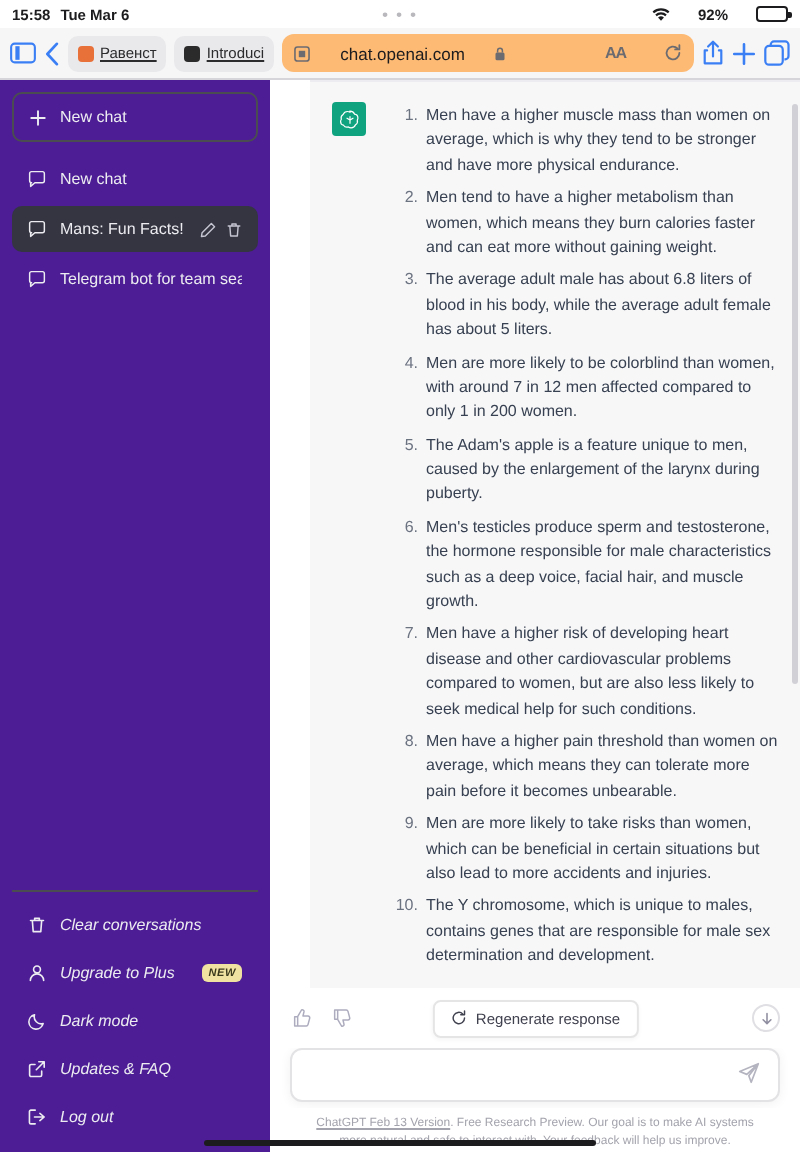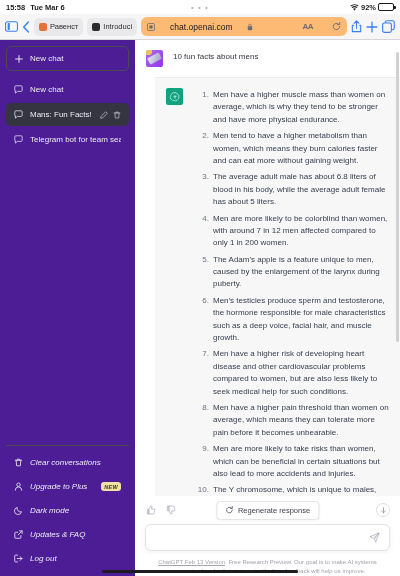--- a/index.html
+++ b/index.html
@@ -18,21 +18,21 @@
     align-items: center;
     padding: 0 6px;
     font-size: 7.5px;
     font-weight: bold;
     color: #1c1c1e;
     position: relative;
   }
   .sb-left { display: flex; gap: 5px; align-items: center; }
   .sb-center { position: absolute; left: 0; right: 0; text-align: center;
                color: #b8b8bd; font-size: 8px; letter-spacing: 1px; }
-  .sb-right { margin-left: auto; display: flex; align-items: center; gap: 2px; z-index: 2; }
+  .sb-right { margin-left: auto; display: flex; align-items: center; gap: 14px; z-index: 2; }
   .wifi-ic { width: 9px; height: 7px; }
   .batt {
     width: 16px; height: 7.5px; border: 1px solid #1c1c1e; border-radius: 2px;
     position: relative; padding: 1px;
   }
   .batt::after {
     content: ""; position: absolute; right: -2.5px; top: 2px;
     width: 1.5px; height: 3px; background: #1c1c1e; border-radius: 0 1px 1px 0;
   }
   .batt-fill { height: 100%; background: #1c1c1e; border-radius: 1px; }
@@ -45,20 +45,21 @@
     padding: 0 5px; gap: 4px;
     border-bottom: 0.5px solid #d6d6da;
   }
   .tb-icon { color: #3b7ff5; flex: 0 0 auto; display: flex; align-items: center; justify-content: center; }
   .tab-pill {
     background: #e9e9ec; border-radius: 5px; height: 18px;
     display: flex; align-items: center; gap: 3px;
     padding: 0 5px; font-size: 7.5px; color: #2c2c2e;
     overflow: hidden; white-space: nowrap; flex: 0 0 auto;
     max-width: 52px;
+    text-decoration: underline;
   }
   .tab-fav { width: 8px; height: 8px; border-radius: 2px; flex: 0 0 auto; }
   .addr {
     flex: 1 1 auto; background: #fdba74; border-radius: 6px; height: 19px;
     display: flex; align-items: center; gap: 15px; padding: 0 6px;
     font-size: 8.5px; color: #1c1c1e; min-width: 0;
   }
   .addr-spacer { flex: 1 1 auto; }
   .aa { font-size: 8px; color: #6b6b70; letter-spacing: -0.5px; font-weight: 600; }
 
@@ -368,24 +369,20 @@
         </span>
         <span>Log out</span>
       </div>
     </div>
   </aside>
 
   <section class="main">
 
     <div class="thread">
 
-      <div class="msg user">
-        <span class="av user"></span>
-        <div class="msg-body">10 fun facts about mens</div>
-      </div>
 
       <div class="msg bot">
         <span class="av bot">
           <svg width="12" height="12" viewBox="0 0 24 24" fill="none" stroke="#fff" stroke-width="1.2">
             <path d="M12 3.2c2.1 0 3.8 1.2 4.5 2.9 1.9.2 3.4 1.8 3.4 3.8 0 .8-.2 1.5-.6 2.1.5 1.8-.2 3.8-1.8 4.8-.7 1.8-2.4 3-4.4 3-1 0-2-.3-2.8-.9-1.8.6-3.8-.1-4.8-1.7C3.7 16.9 2.6 15.3 2.6 13.5c0-.8.2-1.6.7-2.2-.5-1.8.2-3.8 1.8-4.8C5.8 4.7 7.5 3.5 9.5 3.5c.9 0 1.7.2 2.5.6z"></path>
             <path d="M12 8.3v7.4M8.6 10.1l3.4 2 3.4-2"></path>
           </svg>
         </span>
         <div class="msg-body">
           <ol class="facts">

